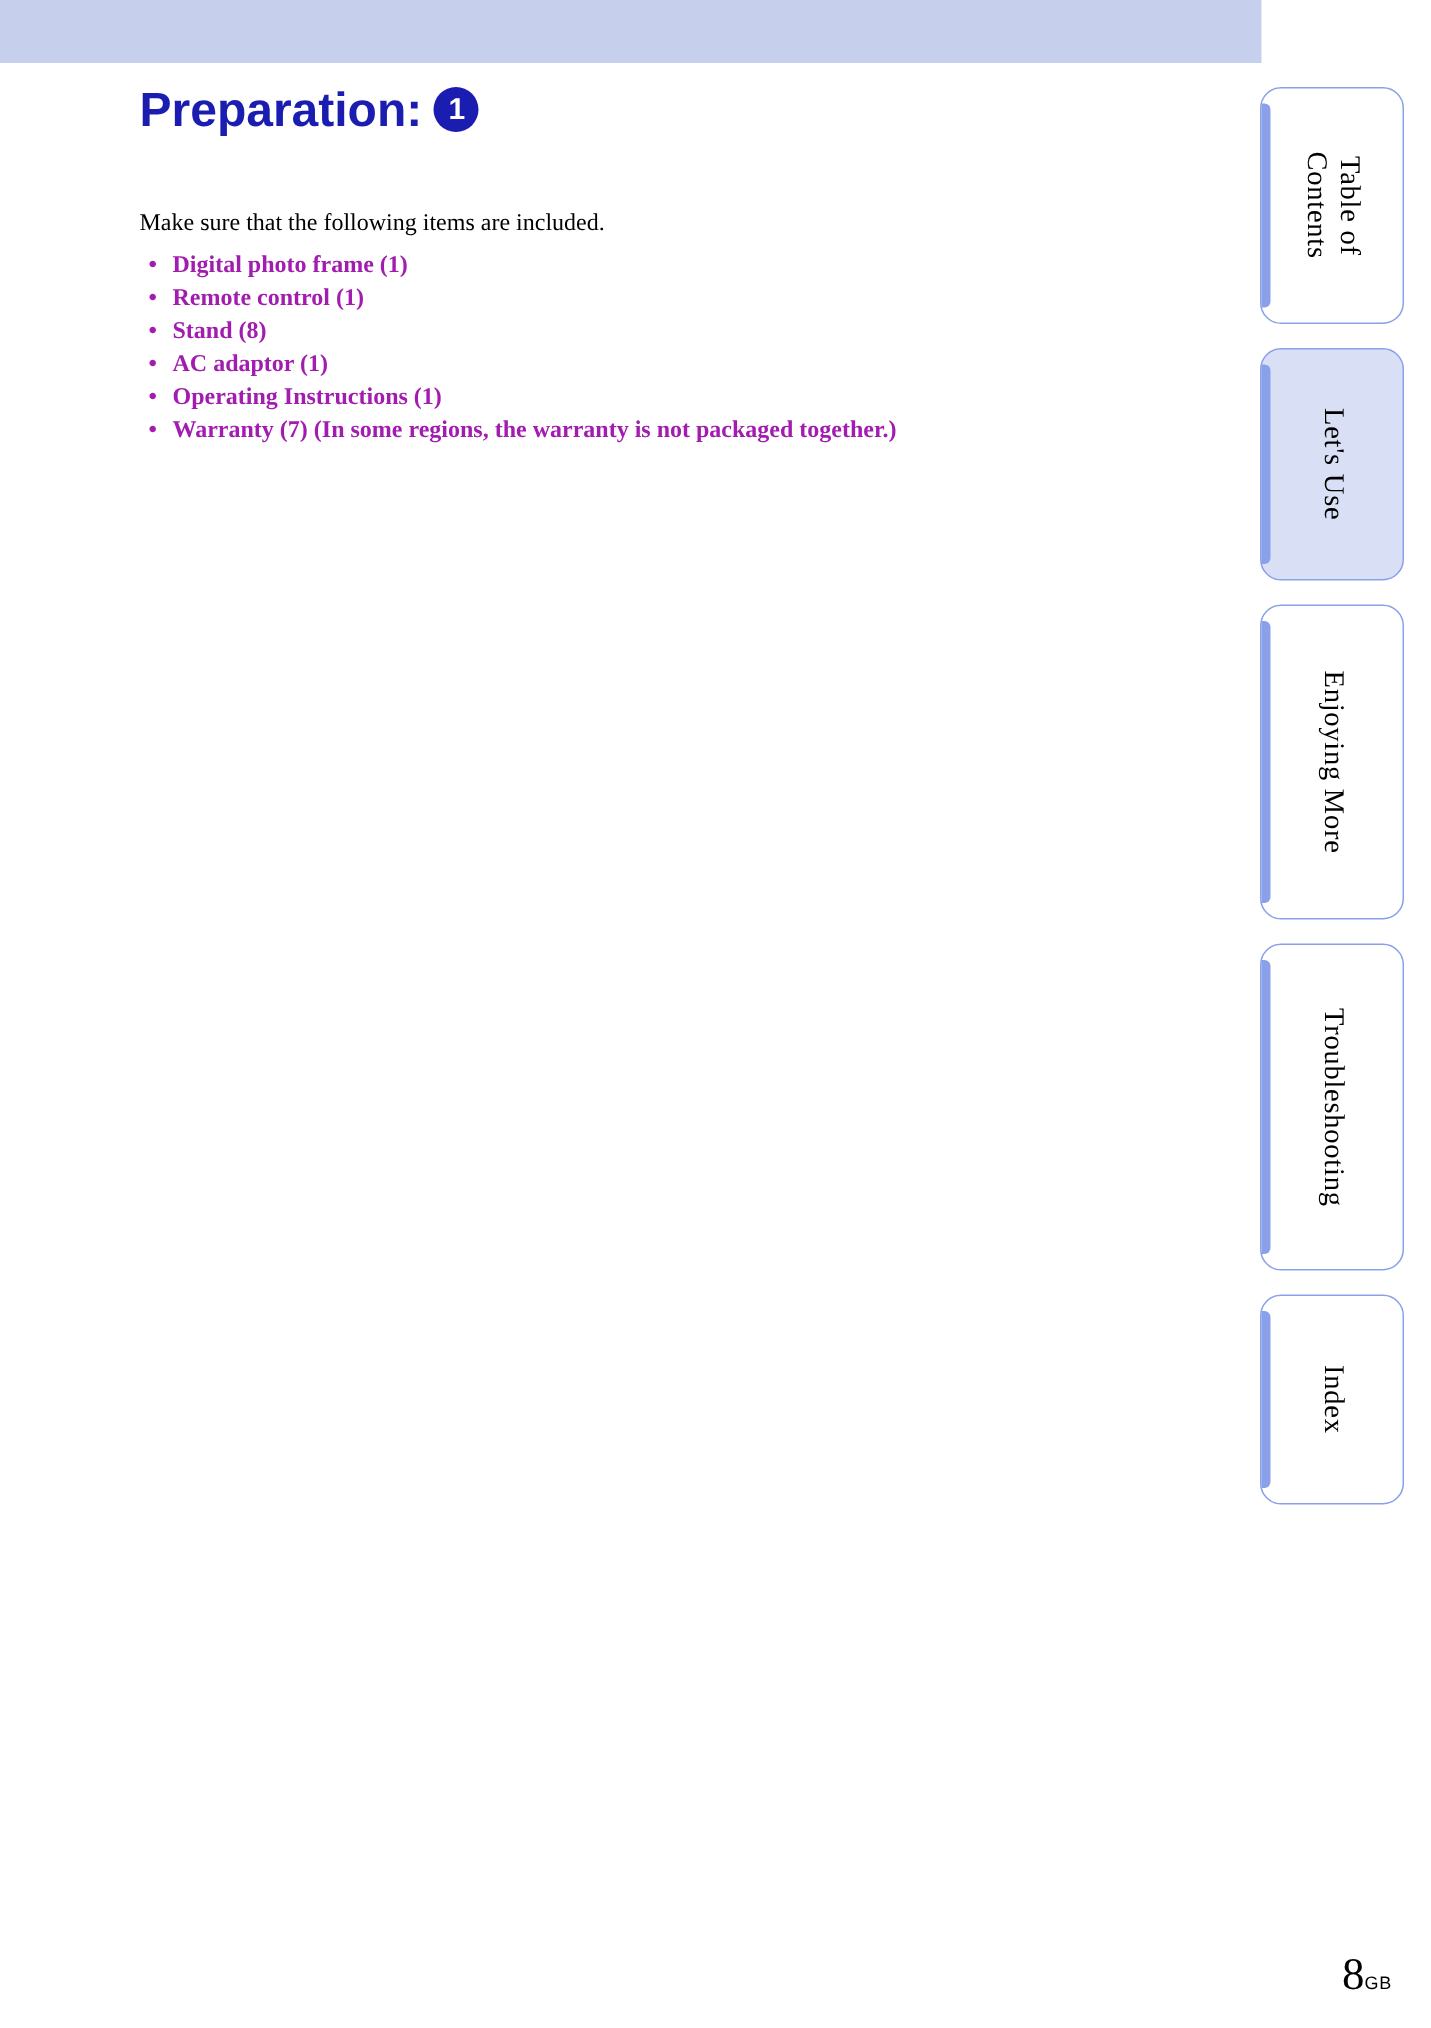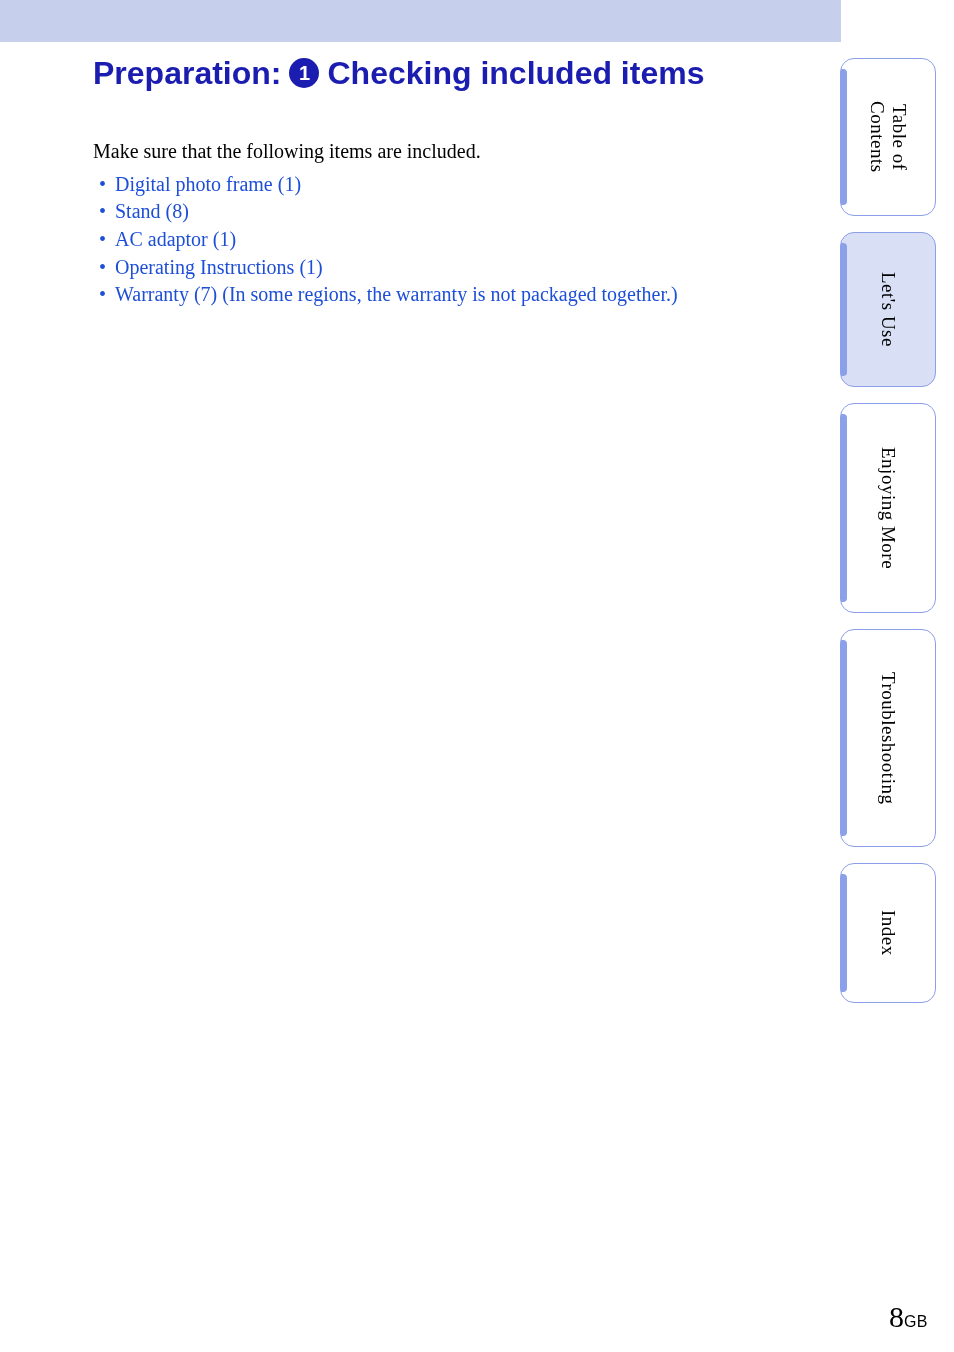--- a/index.html
+++ b/index.html
@@ -2,56 +2,56 @@
 <html><head>
 <meta charset="utf-8">
 <style>
   * { box-sizing: border-box; margin: 0; padding: 0; }
   html, body { width: 954px; height: 1352px; font-family: "Times New Roman", Times, serif; background: #ffffff; position: relative; }
   .top-bar { position: absolute; left: 0; top: 0; width: 841px; height: 42px; background: #c6cfeb; }
   .content { position: absolute; left: 93px; top: 55px; width: 736px; }
   .title { color: #1b1db0; font-family: Arial, Helvetica, sans-serif; font-weight: 700; font-size: 32px; line-height: 1.15; display: flex; align-items: center; gap: 8px; flex-wrap: wrap; }
   .title-seg { white-space: nowrap; text-align: center; }
   .step-badge { display: inline-flex; align-items: center; justify-content: center; width: 30px; height: 30px; border-radius: 50%; background: #1b1db0; color: #ffffff; font-weight: 700; font-size: 20px; font-family: Arial, Helvetica, sans-serif; }
-  .intro { margin-top: 48px; font-size: 20px; color: #000; }
+  .intro { margin-top: 48px; font-size: 16px; color: #000; }
   .items { margin-top: 8px; list-style: none; }
-  .items li { font-size: 20px; color: #1d4ed8; line-height: 1.38; padding-left: 22px; position: relative; }
+  .items li { font-size: 16px; color: #a21caf; line-height: 1.38; padding-left: 22px; position: relative; font-weight: bold; }
   .items li::before { content: "•"; position: absolute; left: 6px; top: 0; }
   .side-tabs { position: absolute; right: 18px; top: 58px; width: 96px; display: flex; flex-direction: column; gap: 16px; }
   .tab { position: relative; width: 96px; border: 1.5px solid #8aa0e8; border-radius: 14px; background: #ffffff; cursor: pointer; display: flex; align-items: center; justify-content: center; }
   .tab.active { background: #d9e0f5; }
   .tab .edge { position: absolute; left: 0; top: 10px; bottom: 10px; width: 6px; background: #8aa0e8; border-top-right-radius: 4px; border-bottom-right-radius: 4px; }
   .tab .vtext { writing-mode: vertical-rl; font-family: "Times New Roman", Times, serif; font-size: 19px; letter-spacing: 0.5px; color: #000; text-align: center; white-space: pre; }
   .tab-toc { height: 158px; }
   .tab-lets { height: 155px; }
   .tab-enjoy { height: 210px; }
   .tab-trouble { height: 218px; }
   .tab-index { height: 140px; }
   .page-num { position: absolute; right: 26px; bottom: 18px; font-family: Arial, Helvetica, sans-serif; font-weight: 400; color: #000; }
   .page-num .big { font-size: 30px; font-family: "Times New Roman", serif; }
-  .page-num .small { font-size: 16px; letter-spacing: 0.5px; }
+  .page-num .small { font-size: 12px; letter-spacing: 0.5px; }
 </style>
 </head>
 <body>
 
 <div class="top-bar"></div>
 
 <div class="content">
   <h1 class="title">
     <span class="title-seg">Preparation:</span>
     <span class="step-badge">
       <span>1</span>
     </span>
-    <span class="title-seg">Checking included items</span>
   </h1>
 
   <p class="intro">Make sure that the following items are included.</p>
 
   <ul class="items">
     <li>Digital photo frame (1)</li>
+    <li>Remote control (1)</li>
     <li>Stand (8)</li>
     <li>AC adaptor (1)</li>
     <li>Operating Instructions (1)</li>
     <li>Warranty (7) (In some regions, the warranty is not packaged together.)</li>
   </ul>
 </div>
 
 <div class="side-tabs">
   <div class="tab tab-toc">
     <span class="edge"></span>

